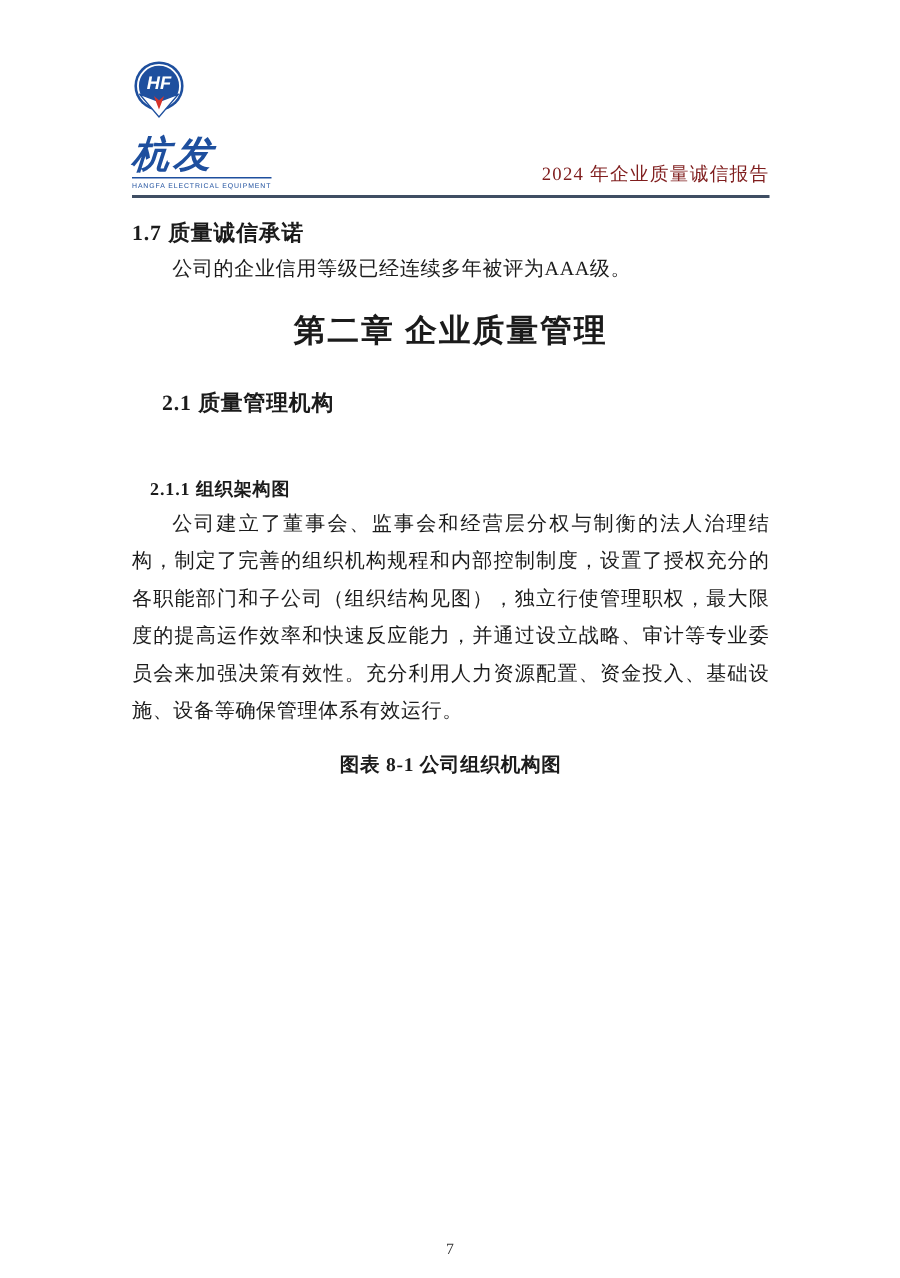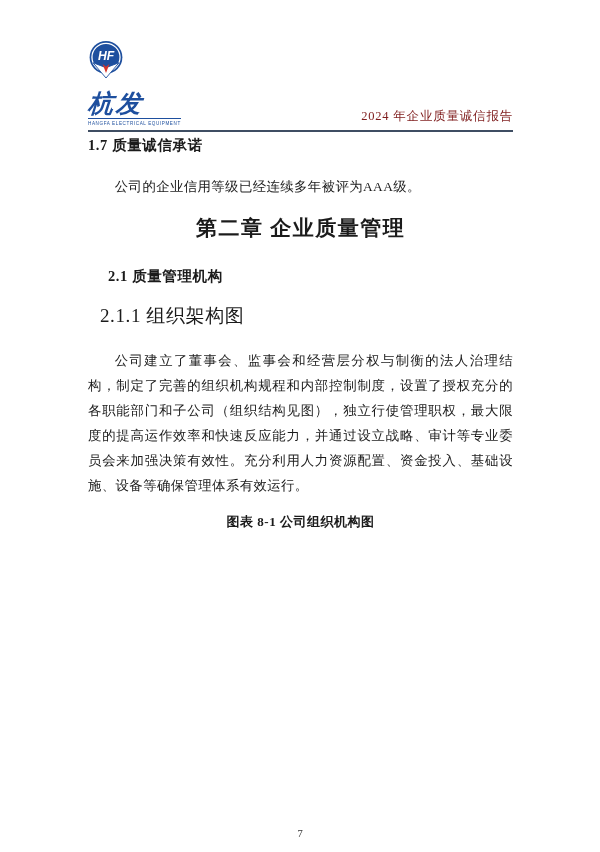--- a/index.html
+++ b/index.html
@@ -50,36 +50,36 @@
     color: #7f1d1d;
     letter-spacing: 0.8px;
     padding-bottom: 2px;
     font-weight: normal;
   }
 
   
   .h-sec {
     font-size: 14.5px; font-weight: bold;
     letter-spacing: 0.6px;
-    margin-top: 4px;
+    margin-top: 14px;
   }
   .h-subsec {
-    font-size: 19px; font-weight: normal;
+    font-size: 12px; font-weight: bold;
     letter-spacing: 0.6px;
-    margin-top: 17px;
+    margin-top: 40px;
     margin-left: 12px;
   }
   .para {
     font-size: 13.4px;
     line-height: 25px;
     text-align: justify;
     text-indent: 2em;
     letter-spacing: 0.4px;
   }
-  .para-first { margin-top: 19px; }
+  .para-first { margin-top: 1px; }
   .chapter-title {
     font-size: 21px; font-weight: bold;
     text-align: center;
     letter-spacing: 1.5px;
     margin-top: 15px;
   }
   .h-21 { margin-top: 25px; margin-left: 20px; }
   .fig-caption {
     font-size: 13px; font-weight: bold;
     text-align: center;

